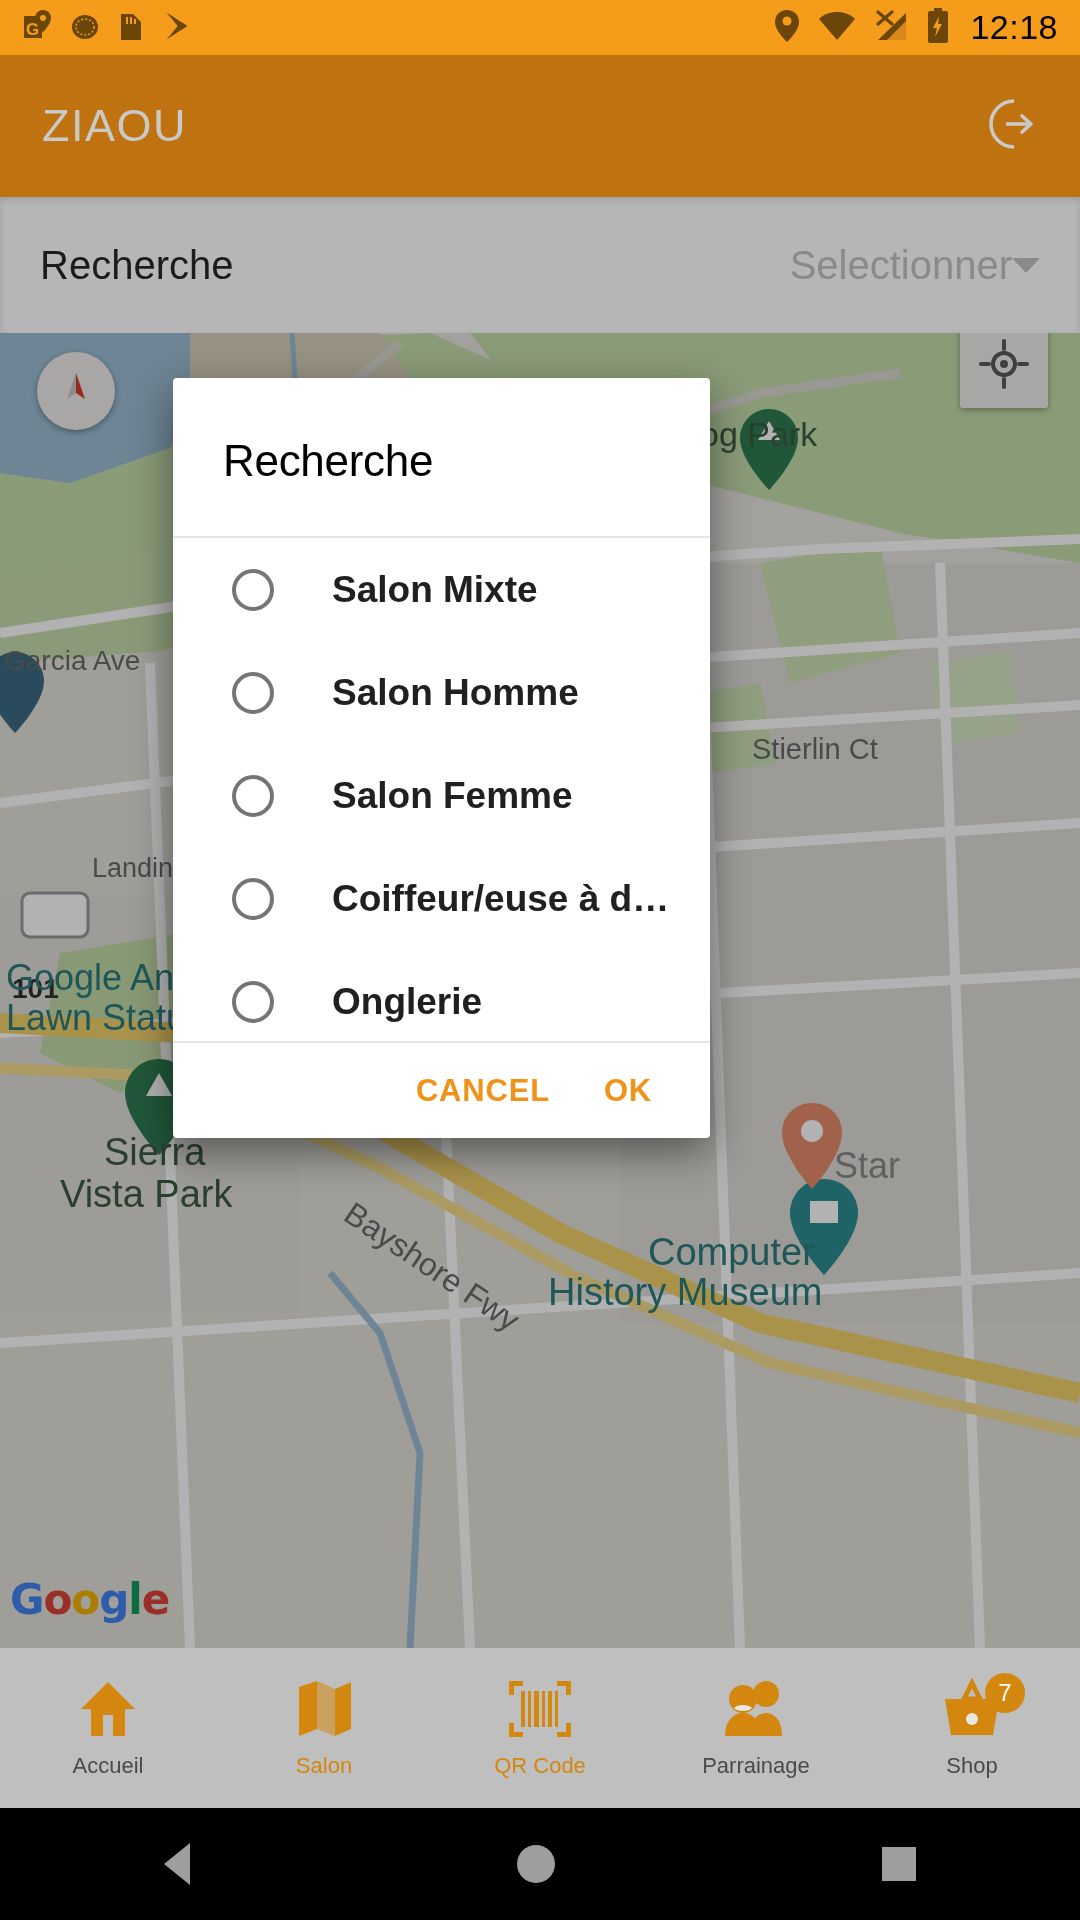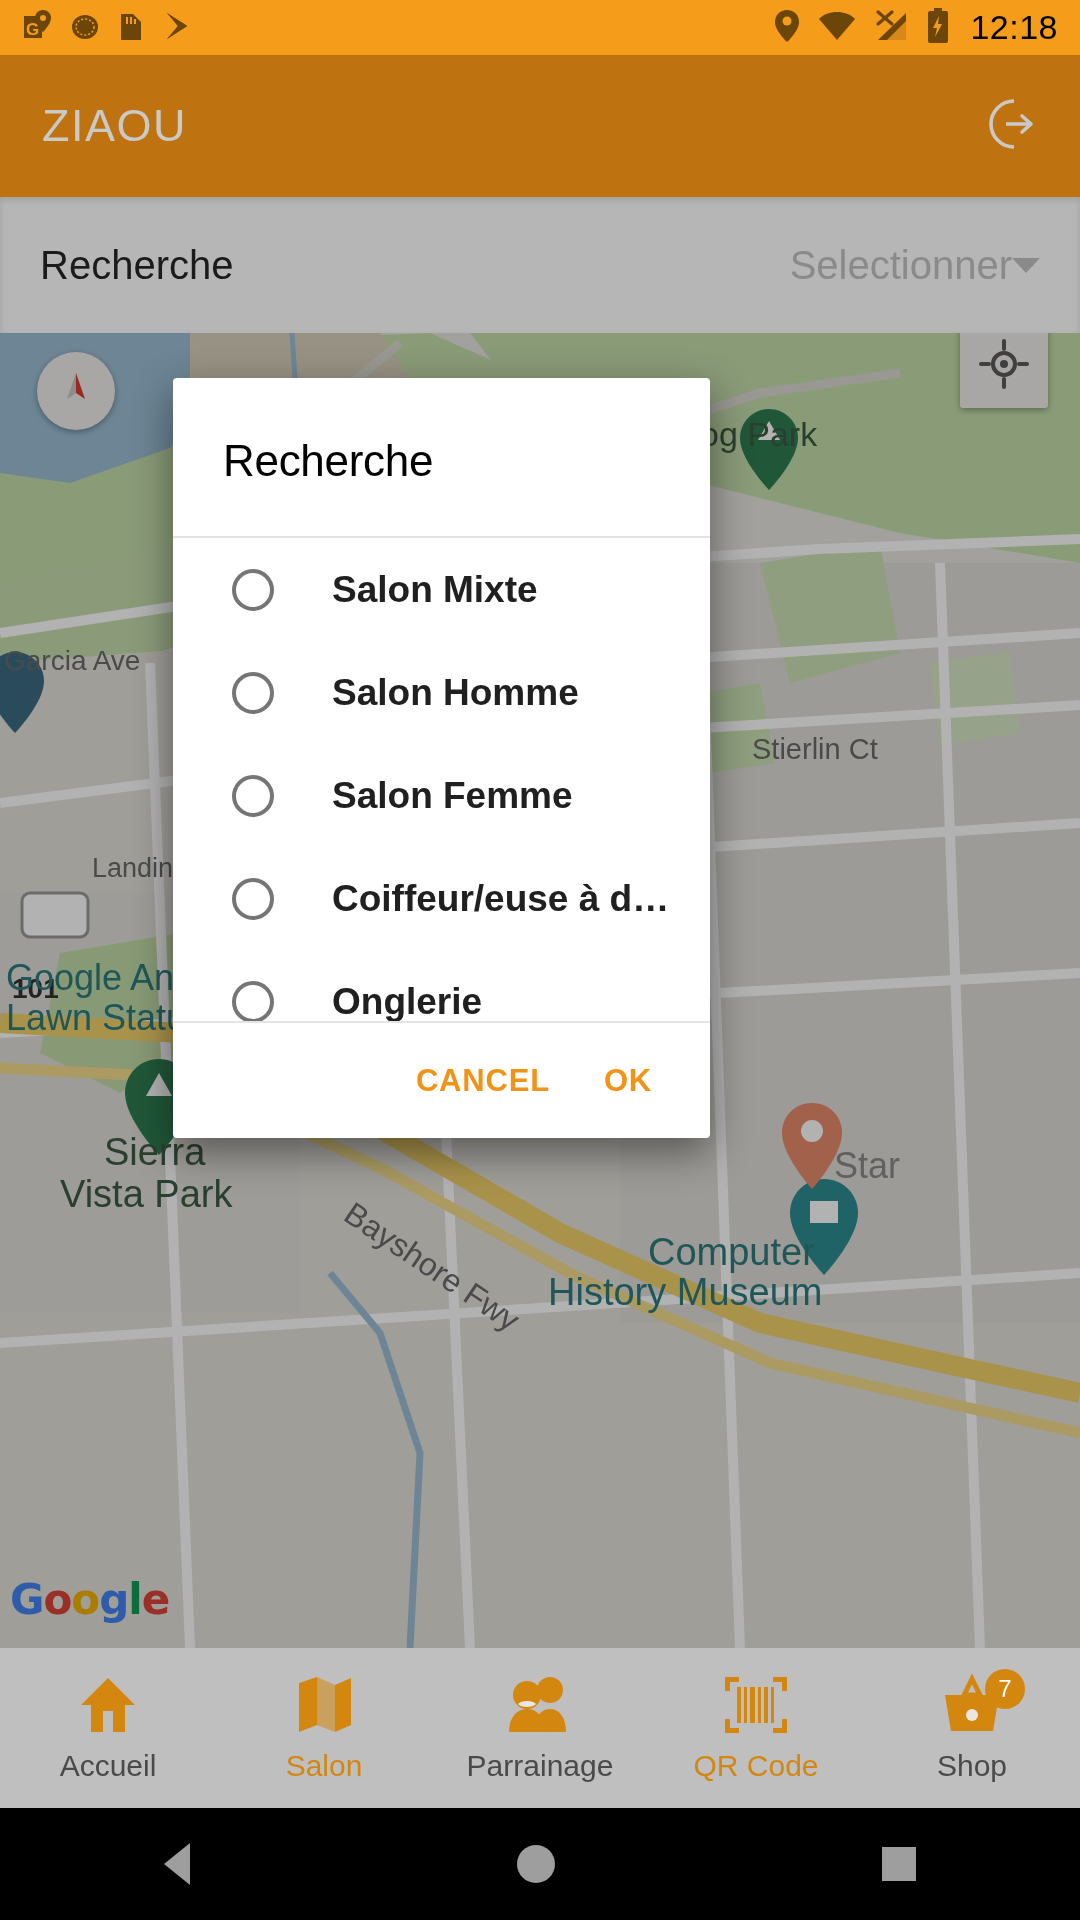--- a/index.html
+++ b/index.html
@@ -118,42 +118,42 @@
     width: 42px; height: 42px; border-radius: 50%;
     border: 4px solid #757575; flex: 0 0 auto;
   }
   .radio-label {
     margin-left: 58px; font-size: 37px; color: #202020;
     white-space: nowrap; overflow: hidden; text-overflow: ellipsis;
     max-width: 358px;
     font-weight: bold;
   }
   .dlg-footer {
-    height: 117px; display: flex; align-items: center;
+    height: 97px; display: flex; align-items: center;
     justify-content: flex-end; gap: 22px; padding-right: 42px;
     border-top: 2px solid #E4E4E4;
   }
   .dlg-btn {
     background: none; border: 0; cursor: pointer;
     color: #F09319; font-size: 31px; font-weight: 700;
     letter-spacing: 0.8px; padding: 12px 16px;
     font-family: "Liberation Sans", sans-serif;
   }
 
   
   .bottomnav {
     position: absolute; bottom: 112px; left: 0; width: 1080px; height: 160px;
     background: #BFBFBF;
     display: flex; align-items: center;
   }
   .navitem {
     flex: 1; display: flex; flex-direction: column;
     align-items: center; gap: 14px; position: relative;
   }
-  .navlabel { font-size: 30px; color: #4A4A4A; }
+  .navlabel { font-size: 22px; color: #4A4A4A; }
   .navitem.active .navlabel { color: #D4870F; }
   .navicon { position: relative; height: 62px; display:flex; align-items:flex-end;}
   .badge {
     position: absolute; top: -4px; right: -20px;
     width: 40px; height: 40px; border-radius: 50%;
     background: #D4870F; color: #fff; font-size: 24px;
     display: flex; align-items: center; justify-content: center;
   }
 
   
@@ -430,33 +430,20 @@
       <span class="navicon">
         <svg width="58" height="60" viewBox="0 0 58 60">
           <path d="M4 8 L22 2 L22 50 L4 57 Z" fill="#D4870F"></path>
           <path d="M22 2 L40 10 L40 57 L22 50 Z" fill="#D4870F" opacity="0.55"></path>
           <path d="M40 10 L56 3 L56 50 L40 57 Z" fill="#D4870F"></path>
         </svg>
       </span>
       <span class="navlabel">Salon</span>
     </div>
 
-    <div class="navitem">
-      <span class="navicon">
-        <svg width="70" height="60" viewBox="0 0 70 60">
-          <circle cx="45" cy="15" r="13" fill="#D4870F"></circle>
-          <path d="M29 57 C29 42 36 34 45 34 C54 34 61 42 61 57 Z" fill="#D4870F"></path>
-          <circle cx="22" cy="20" r="14" fill="#D4870F"></circle>
-          <path d="M4 57 C4 42 12 34 22 34 C32 34 40 42 40 57 Z" fill="#D4870F"></path>
-          <path d="M13 29 C16 25 28 25 31 29 C28 33 16 33 13 29 Z" fill="#E9E7E2"></path>
-        </svg>
-      </span>
-      <span class="navlabel">Parrainage</span>
-    </div>
-
     <div class="navitem active">
       <span class="navicon">
         <svg width="66" height="60" viewBox="0 0 66 60">
           <g fill="#D4870F">
             <rect x="2" y="2" width="5" height="14"></rect>
               <rect x="2" y="2" width="14" height="5"></rect>
             <rect x="2" y="44" width="5" height="14"></rect>
               <rect x="2" y="53" width="14" height="5"></rect>
             <rect x="59" y="2" width="5" height="14"></rect>
               <rect x="50" y="2" width="14" height="5"></rect>
@@ -469,20 +456,33 @@
             <rect x="41" y="12" width="4" height="36"></rect>
             <rect x="48" y="12" width="3" height="36"></rect>
           </g>
         </svg>
       </span>
       <span class="navlabel">QR Code</span>
     </div>
 
     <div class="navitem">
       <span class="navicon">
+        <svg width="70" height="60" viewBox="0 0 70 60">
+          <circle cx="45" cy="15" r="13" fill="#D4870F"></circle>
+          <path d="M29 57 C29 42 36 34 45 34 C54 34 61 42 61 57 Z" fill="#D4870F"></path>
+          <circle cx="22" cy="20" r="14" fill="#D4870F"></circle>
+          <path d="M4 57 C4 42 12 34 22 34 C32 34 40 42 40 57 Z" fill="#D4870F"></path>
+          <path d="M13 29 C16 25 28 25 31 29 C28 33 16 33 13 29 Z" fill="#E9E7E2"></path>
+        </svg>
+      </span>
+      <span class="navlabel">Parrainage</span>
+    </div>
+
+    <div class="navitem">
+      <span class="navicon">
         <svg width="66" height="62" viewBox="0 0 66 62">
           <path d="M25 22 L33 6 L41 22 Z" fill="none" stroke="#D4870F" stroke-width="5"></path>
           <path d="M6 22 L60 22 L54 58 L12 58 Z" fill="#D4870F"></path>
           <circle cx="33" cy="42" r="6" fill="#E9E7E2"></circle>
         </svg>
         <span class="badge">7</span>
       </span>
       <span class="navlabel">Shop</span>
     </div>
 

